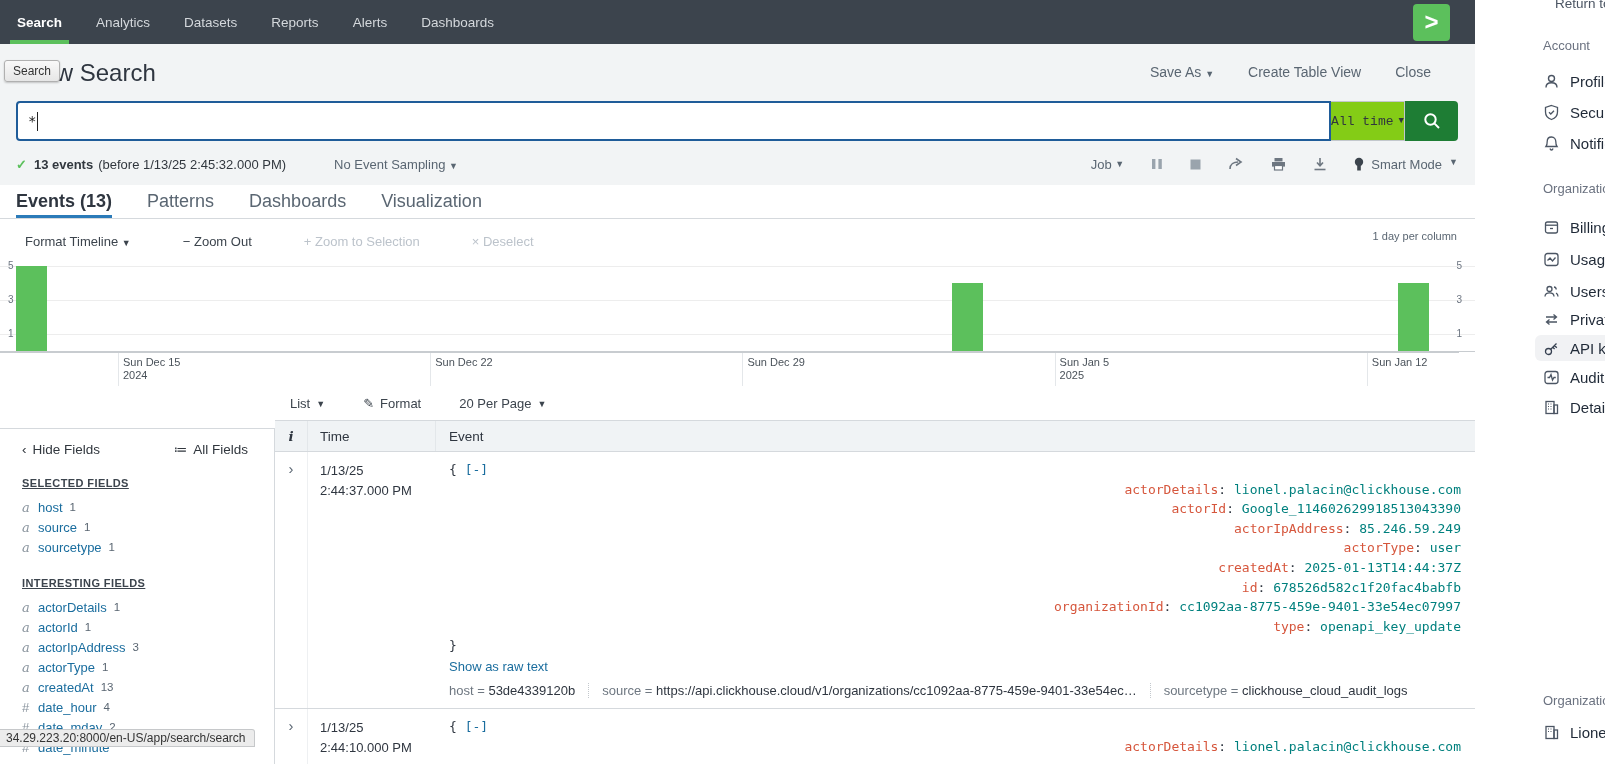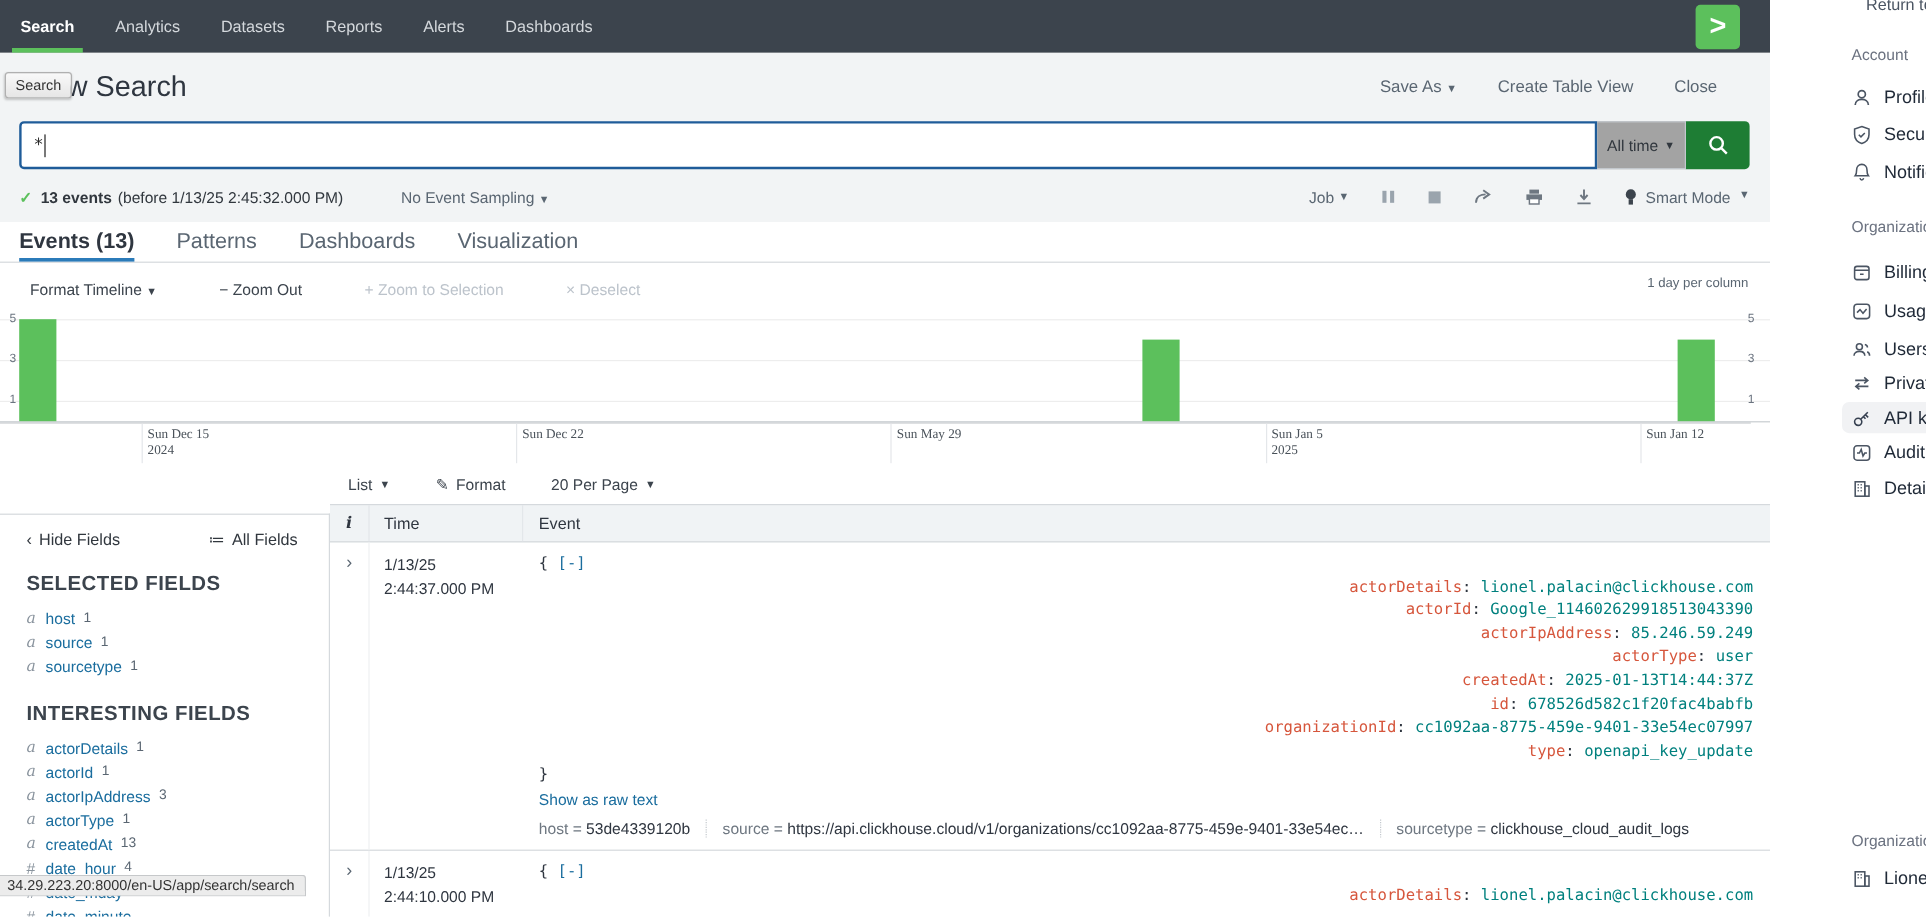--- a/index.html
+++ b/index.html
@@ -27,23 +27,23 @@
     padding:3px 8px; box-shadow:0 1px 2px rgba(0,0,0,.2); }
   .header-actions { position:absolute; right:44px; top:20px; display:flex; gap:34px;
     font-size:14px; color:#5a6672; }
   .header-actions span { cursor:pointer; }
 
   .search-row { position:absolute; left:16px; right:17px; top:57px; height:40px; display:flex; }
   .search-box { flex:1; background:#fff; border:2px solid #1f5c99; border-radius:4px 0 0 4px;
     display:flex; align-items:center; padding-left:10px;
     font-family:"DejaVu Sans Mono",monospace; font-size:14px; color:#222; }
   .caret-line { display:inline-block; width:1px; height:19px; background:#222; margin-left:1px; }
-  .time-range { width:74px; background:#a3a3a3; border:1px solid #c3c8cd; border-left:none;
+  .time-range { width:74px; background:#84cc16; border:1px solid #c3c8cd; border-left:none;
     display:flex; align-items:center; justify-content:center; gap:5px; font-size:13px;
-    color:#31373e; cursor:pointer; }
+    color:#31373e; cursor:pointer;font-family:Liberation Mono, monospace; }
   .search-btn { width:53px; background:#1e7d34; border-radius:0 4px 4px 0; display:flex;
     align-items:center; justify-content:center; cursor:pointer; }
 
   .job-row { position:absolute; left:16px; right:17px; top:107px; height:26px; display:flex;
     align-items:center; font-size:13px; color:#31373e; }
   .check { color:#5cc05c; font-weight:bold; margin-right:7px; }
   .result-count { font-weight:bold; margin-right:5px; }
   .sampling { margin-left:48px; color:#5a6672; cursor:pointer; }
   .job-controls { margin-left:auto; display:flex; align-items:center; gap:27px; color:#5a6672; }
   .job-controls .ic { display:flex; align-items:center; cursor:pointer; }
@@ -64,37 +64,37 @@
   .timeline-bar .ctl { cursor:pointer; }
   .timeline-bar .disabled { color:#bcc3cb; }
   .scale-note { position:absolute; right:18px; top:6px; font-size:11px; color:#5a6672; }
 
   
   .chart { position:absolute; top:258px; left:0; right:0; height:94px; }
   .gridline { position:absolute; left:0; right:0; height:1px; background:#ededed; }
   .baseline { position:absolute; left:0; right:0; bottom:0; height:1px; background:#c8ccd0; }
   .ylab { position:absolute; font-size:10px; color:#6b7480; }
   .bar { position:absolute; bottom:1px; width:31px; background:#5cc05c; cursor:crosshair; }
-  .xaxis { position:absolute; top:352px; left:0; right:16px; height:33px;font-family:Liberation Serif, serif; }
+  .xaxis { position:absolute; top:352px; left:0; right:16px; height:33px; }
   .xsep { position:absolute; top:0; width:1px; height:33px; background:#e4e7ea; }
   .xlab { position:absolute; top:3px; font-size:11px; color:#4a525a; line-height:13px; }
 
   
   .results-bar { position:absolute; top:387px; left:275px; right:0; height:33px; display:flex;
     align-items:center; padding-left:15px; gap:38px; font-size:13px; color:#3c444d; }
   .results-bar .ctl { cursor:pointer; display:flex; align-items:center; gap:6px; }
 
   
   .fields-panel { position:absolute; top:428px; left:0; width:275px; bottom:0; background:#fff;
     border-top:1px solid #d5d9dd; border-right:1px solid #d5d9dd; overflow:hidden;
     padding:12px 26px 0 22px; }
   .fp-head { display:flex; justify-content:space-between; font-size:13.5px; color:#31373e; }
   .fp-head .lnk { cursor:pointer; display:flex; gap:6px; align-items:center; }
-  .fp-section { font-size:17px; font-weight:bold; color:#3c444d; letter-spacing:.4px;
-    margin-top:20px; margin-bottom:8px; }
+  .fp-section { font-size:11px; font-weight:bold; color:#3c444d; letter-spacing:.4px;
+    margin-top:20px; margin-bottom:8px;text-decoration:underline; }
   .field-row { height:20px; display:flex; align-items:center; font-size:13px; cursor:pointer; }
   .f-prefix { width:16px; color:#8a949e; font-family:"DejaVu Serif",serif; font-style:italic; }
   .f-prefix.num { font-family:"Liberation Sans",sans-serif; font-style:normal; }
   .f-name { color:#1a6d9e; }
   .f-count { margin-left:7px; font-size:11.5px; color:#5a6672; }
 
   
   .events-table { position:absolute; top:420px; left:275px; right:0; bottom:0; overflow:hidden; }
   .et-header { height:32px; background:#f0f3f5; border-top:1px solid #d5d9dd;
     border-bottom:1px solid #d5d9dd; display:flex; font-size:13.5px; color:#2f3640; }
@@ -269,21 +269,21 @@
         <div>Sun Dec 15</div>
         <div>2024</div>
       </div>
       <div class="xsep" style="left: 430.2px;"></div>
       <div class="xlab" style="left: 435.2px;">
         <div>Sun Dec 22</div>
         <div></div>
       </div>
       <div class="xsep" style="left: 742.4px;"></div>
       <div class="xlab" style="left: 747.4px;">
-        <div>Sun May 29</div>
+        <div>Sun Dec 29</div>
         <div></div>
       </div>
       <div class="xsep" style="left: 1054.6px;"></div>
       <div class="xlab" style="left: 1059.6px;">
         <div>Sun Jan 5</div>
         <div>2025</div>
       </div>
       <div class="xsep" style="left: 1366.8px;"></div>
       <div class="xlab" style="left: 1371.8px;">
         <div>Sun Jan 12</div>

